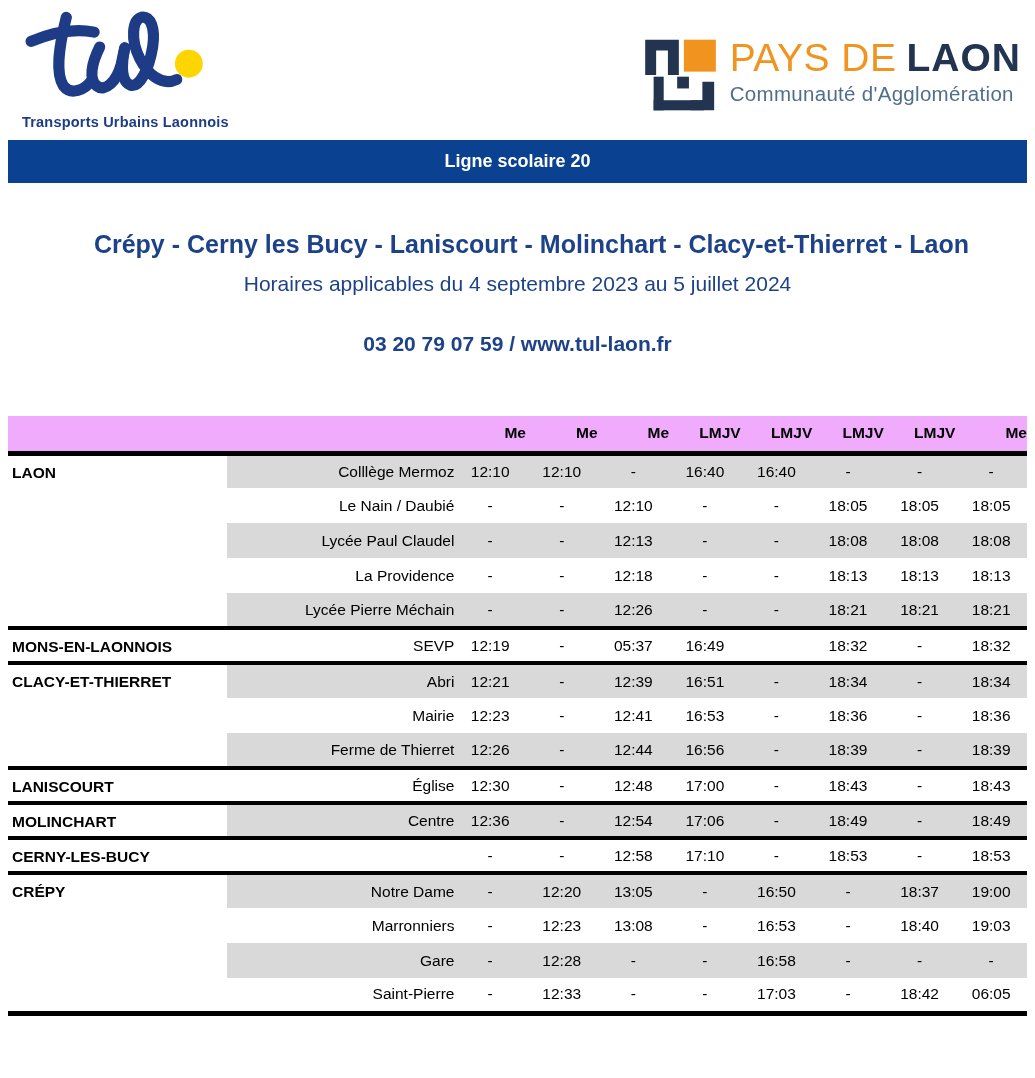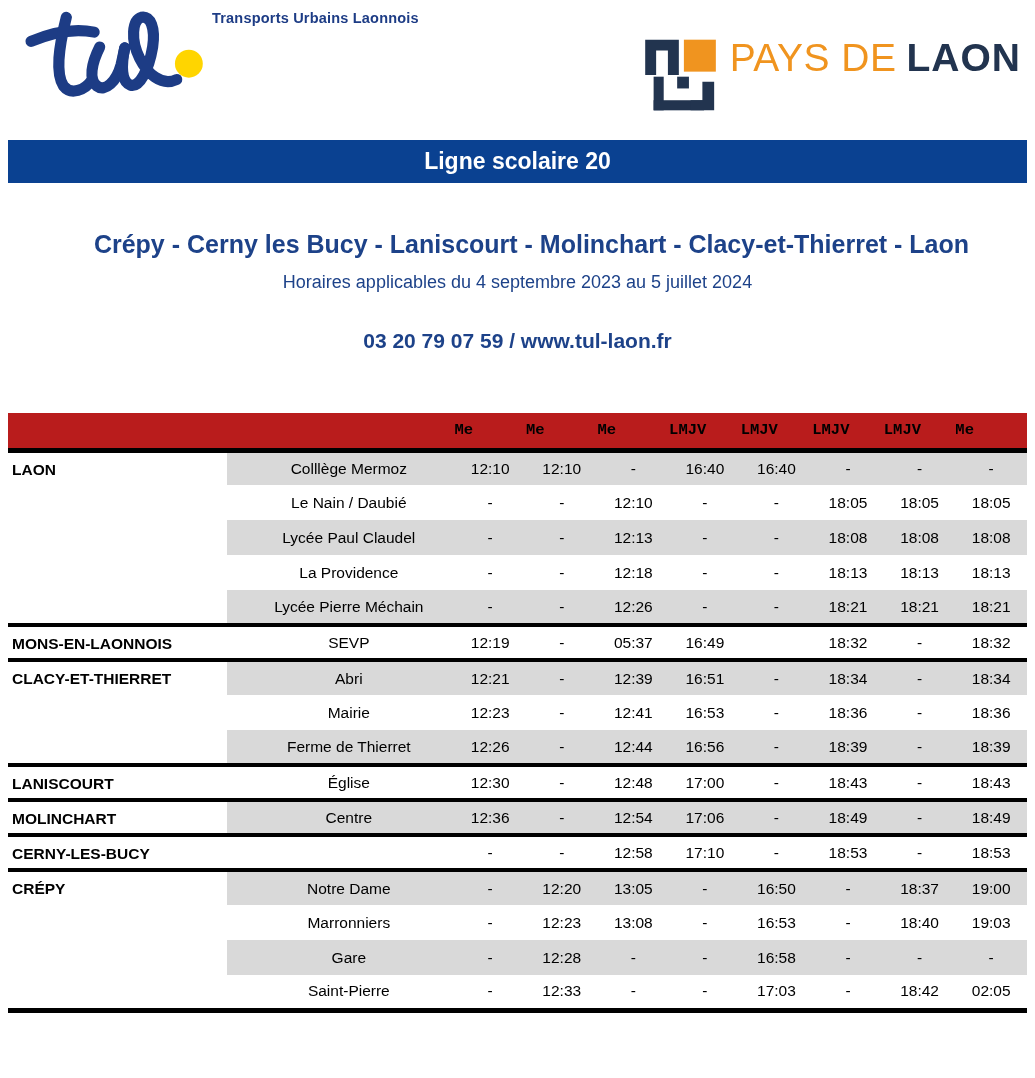--- a/index.html
+++ b/index.html
@@ -10,49 +10,49 @@
   *{margin:0;padding:0;box-sizing:border-box;}
   html,body{background:#ffffff;}
   body{
     width:1035px;height:1078px;overflow:hidden;
     font-family:"Liberation Sans", sans-serif;color:#000;
   }
   .page{width:1035px;height:1078px;background:#fff;}
 
   
   .logos{display:flex;justify-content:space-between;align-items:flex-start;padding:8px 10px 0 14px;height:136px;}
-  .tul-logo{display:flex;flex-direction:row;align-items:flex-start;}
+  .tul-logo{display:flex;flex-direction:column;align-items:flex-start;}
   .tul-sub{font-size:14.5px;font-weight:bold;color:var(--tul-blue);letter-spacing:.2px;margin:2px 0 0 8px;}
   .pays-logo{display:flex;align-items:flex-start;gap:14px;margin-top:30px;margin-right:4px;}
   .pays-text{display:flex;flex-direction:column;line-height:1;}
   .pays-line1{font-size:39px;letter-spacing:.5px;white-space:nowrap;}
   .pays-prefix{color:var(--pays-orange);font-weight:500;margin-right:10px;}
   .pays-suffix{color:var(--pays-navy);font-weight:800;letter-spacing:1px;}
   .pays-line2{font-size:20.5px;color:var(--pays-slate);font-weight:400;margin-top:7px;letter-spacing:.3px;}
 
   
   .banner{margin:4px 8px 0;height:43px;background:var(--banner-blue);
     display:flex;align-items:center;justify-content:center;}
-  .banner span{color:#fff;font-size:23px;font-weight:bold;text-align:center;}
+  .banner span{color:#fff;font-size:18px;font-weight:bold;text-align:center;}
   .route-title{margin-top:47px;text-align:center;font-size:25px;font-weight:bold;color:var(--title-blue);padding-left:28px;}
   .year-title{margin-top:47px;text-align:center;font-size:20px;font-weight:bold;color:var(--title-blue);}
-  .validity{margin-top:13px;text-align:center;font-size:18px;font-weight:400;color:var(--title-blue);}
+  .validity{margin-top:13px;text-align:center;font-size:21px;font-weight:400;color:var(--title-blue);}
   .contact{margin-top:36px;text-align:center;font-size:21px;font-weight:bold;color:var(--title-blue);}
 
   
   table{margin:60px 8px 0;width:1019px;border-collapse:collapse;table-layout:fixed;
     border-bottom:5px solid var(--rule-black);font-size:15.5px;}
   th.col-commune{width:219px;}
   th.col-stop{width:227px;}
   th.col-time{width:71.5px;}
-  thead th{height:37px;font-weight:bold;text-align:left;vertical-align:middle;
-    border-bottom:5px solid var(--rule-black);background:#b91c1c;font-family:Liberation Mono, monospace;}
+  thead th{height:37px;font-weight:bold;text-align:right;vertical-align:middle;
+    border-bottom:5px solid var(--rule-black);background:#f0abfc;}
   tbody td{height:35px;vertical-align:middle;background:#fff;}
   td.commune{font-weight:bold;text-align:left;padding:8px 2px 0 4px;vertical-align:top;background:#fff;}
-  td.stop{text-align:center;padding-left:16px;}
+  td.stop{text-align:right;padding-left:16px;}
   td.time{text-align:center;}
   td.shade{background:var(--stripe-gray);}
   tr.group-start td{border-top:4px solid var(--rule-black);}
 </style>
 </head>
 <body>
 
 <div class="page">
 
   <div class="logos">
@@ -77,20 +77,21 @@
           <rect x="16" y="74" width="60" height="12"></rect>
           <rect x="44" y="46" width="14" height="14"></rect>
           <path d="M74,52 H88 V86 H60 V74 H74 Z"></path>
         </g>
         <rect x="52" y="2" width="38" height="38" fill="var(--pays-orange)"></rect>
       </svg>
       <div class="pays-text">
         <div class="pays-line1">
           <span class="pays-prefix">PAYS DE</span><span class="pays-suffix">LAON</span>
         </div>
+        <div class="pays-line2">Communauté d'Agglomération</div>
       </div>
     </div>
   </div>
 
   <div class="banner">
     <span>Ligne scolaire 20</span>
   </div>
 
   <div class="route-title">Crépy - Cerny les Bucy - Laniscourt - Molinchart - Clacy-et-Thierret - Laon</div>
 
@@ -287,18 +288,18 @@
         </tr>
         <tr>
           <td class="stop">Saint-Pierre</td>
           <td class="time">-</td>
           <td class="time">12:33</td>
           <td class="time">-</td>
           <td class="time">-</td>
           <td class="time">17:03</td>
           <td class="time">-</td>
           <td class="time">18:42</td>
-          <td class="time">02:05</td>
+          <td class="time">06:05</td>
         </tr>
       </tbody>
   </table>
 
 </div>
 
 </body></html>

